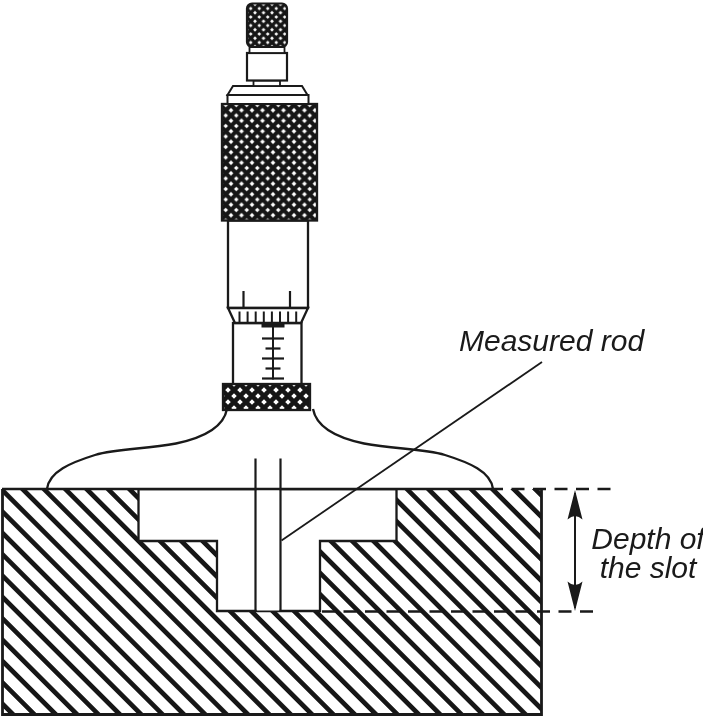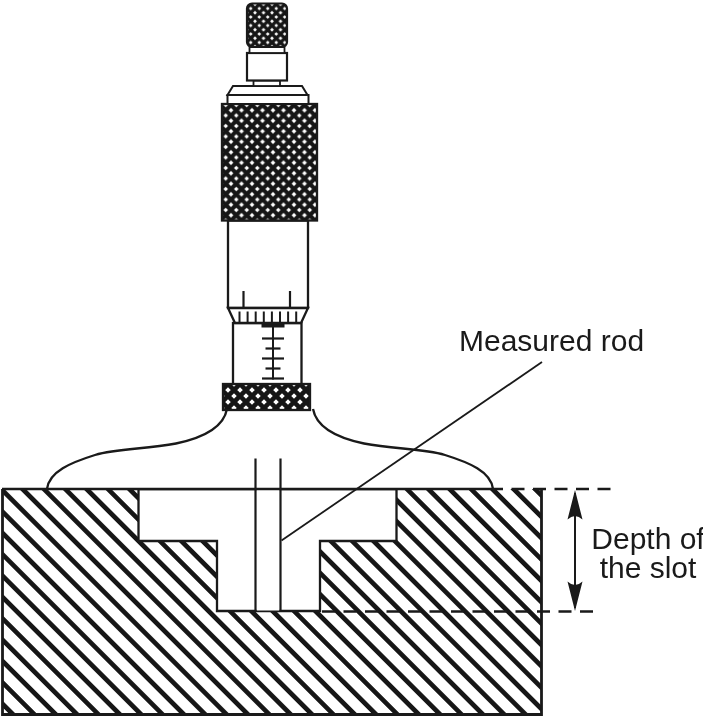--- a/index.html
+++ b/index.html
@@ -1,16 +1,16 @@
 <!DOCTYPE html>
 <html><head>
 <meta charset="utf-8">
 <style>
   html,body{margin:0;padding:0;background:#ffffff;}
-  .stage{position:relative;width:703px;height:716px;background:#ffffff;overflow:hidden;}
+  .stage{position:relative;width:703px;height:716px;background:#ffffff;overflow:hidden;font-style:italic;}
   svg{display:block;}
   .label{font-family:"Liberation Sans","DejaVu Sans",sans-serif;font-size:30px;fill:#1a1a1a;}
   .ink{stroke:#1a1a1a;fill:none;stroke-width:2.3;}
 </style>
 </head>
 <body>
 
 <div class="stage">
 <svg width="703" height="716" viewBox="0 0 703 716">
   <defs>

